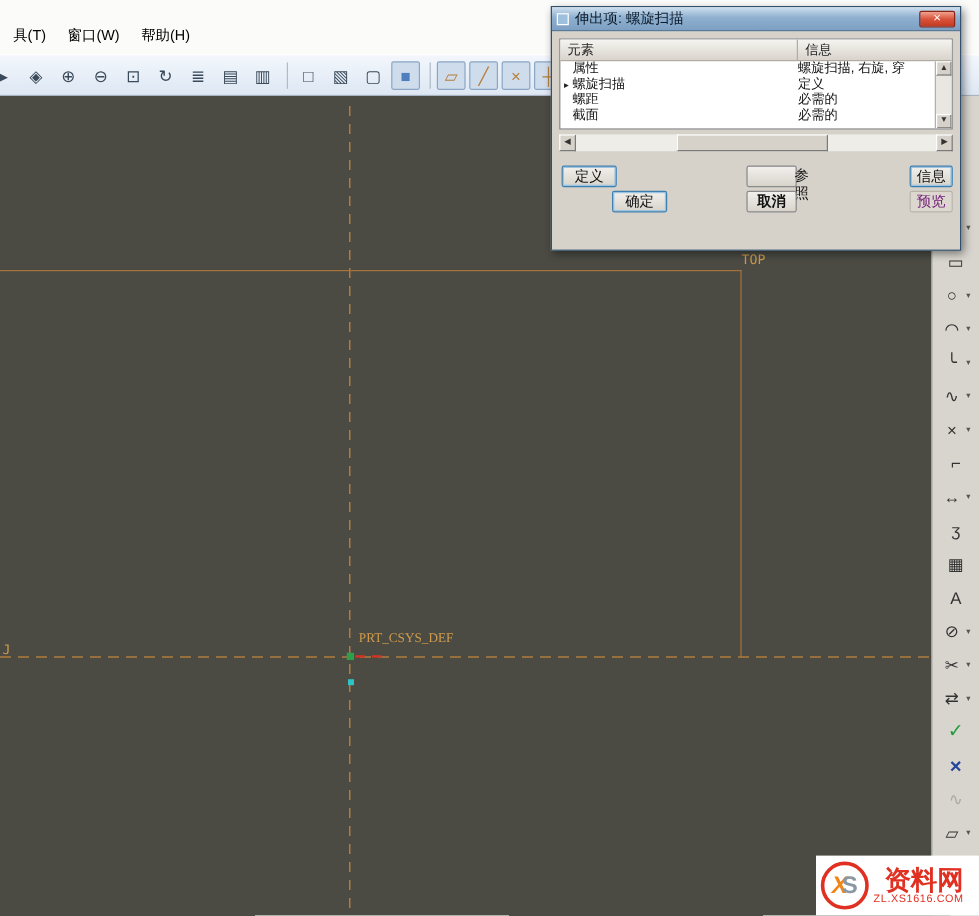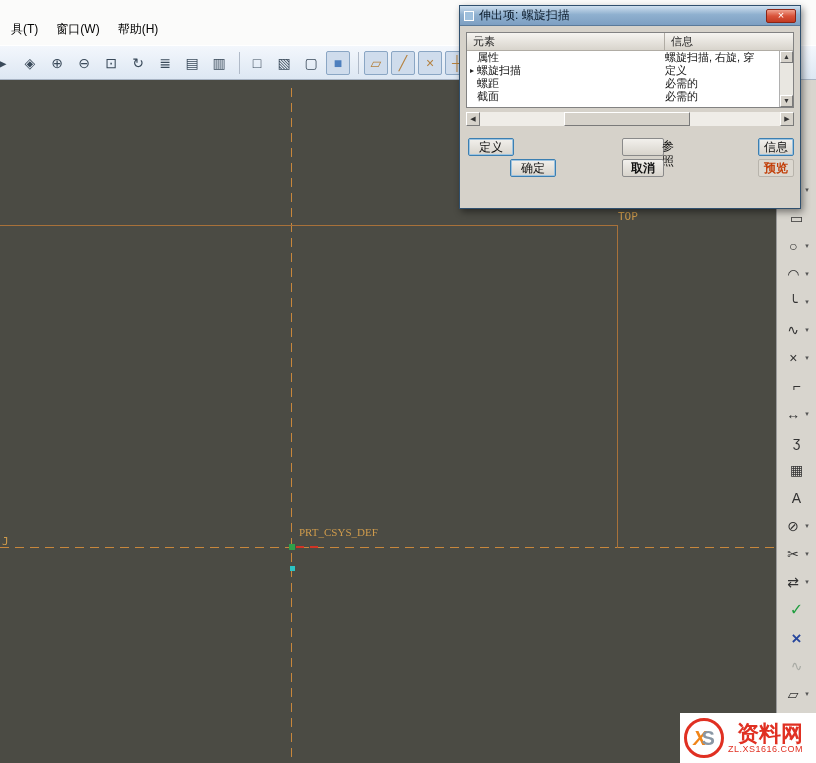--- a/index.html
+++ b/index.html
@@ -79,21 +79,21 @@
   .hscroll { position:absolute; left:6px; right:6px; top:106px; height:14px; display:flex; }
   .hbtn { width:14px; background:#d6d2ca; border:1px solid; border-color:#fff #7a7a7a #7a7a7a #fff;
           font-size:7px; line-height:11px; text-align:center; color:#333; flex:none; }
   .htrack { flex:1; background:#efede8; position:relative; }
   .hthumb { position:absolute; left:28%; width:42%; top:0; bottom:0; background:#d6d2ca;
             border:1px solid; border-color:#fff #7a7a7a #7a7a7a #fff; }
   .dbtn { position:absolute; height:18px; font-size:12px; color:#111;
           background:linear-gradient(#f2f0ec,#d8d4cc); border:1px solid #8a8a8a; border-radius:2px;
           text-align:center; line-height:15px; padding:0; }
   .dbtn.blue { border:1px solid #3c7fb1; box-shadow:inset 0 0 0 1px #9cc3e0; }
-  .dbtn.disabled { color:#c2410c; border-color:#b8b4ac; background:#dcd8d0; box-shadow:none;font-weight:bold; }
+  .dbtn.disabled { color:#701a75; border-color:#b8b4ac; background:#dcd8d0; box-shadow:none; }
   .b-define  { left:8px;  top:132px; width:46px; }
   .b-refs    { left:162px; top:132px; width:42px;padding-left:39px; }
   .b-info    { right:6px; top:132px; width:36px; }
   .b-ok      { left:8px;  top:153px; width:46px;margin-left:42px; }
   .b-cancel  { left:162px; top:153px; width:42px;font-weight:bold; }
   .b-preview { right:6px; top:153px; width:36px; }
 
   
   .watermark { position:absolute; left:680px; top:713px; width:136px; height:50px; background:#fff;
                display:flex; align-items:center; gap:4px; padding:2px 4px; z-index:30; }

